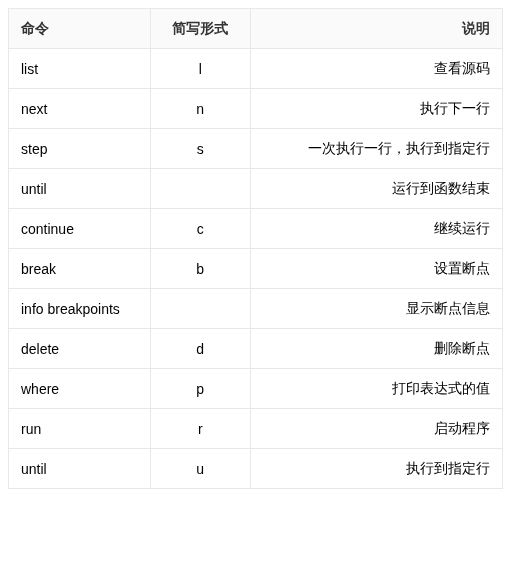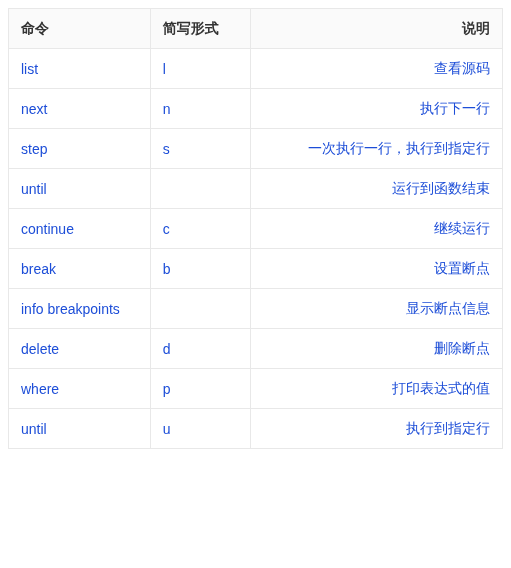--- a/index.html
+++ b/index.html
@@ -25,24 +25,24 @@
       text-align: left;
       vertical-align: middle;
       height: 40px;
     }
     th {
       background: #fafafa;
       font-weight: 600;
       color: #333;
     }
     th.col-shortform, td.col-shortform {
-      text-align: left;
+      text-align: center;
     }
     td {
-      color: #1d4ed8;
+      color: #000000;
     }
     .col-command {
       width: 142px;
     }
     .col-shortform {
       width: 100px;
     }
     .col-description {
       width: 253px;
       text-align: right;
@@ -99,19 +99,24 @@
       <td class="col-command">delete</td>
       <td class="col-shortform">d</td>
       <td class="col-description">删除断点</td>
     </tr>
     <tr>
       <td class="col-command">where</td>
       <td class="col-shortform">p</td>
       <td class="col-description">打印表达式的值</td>
     </tr>
     <tr>
+      <td class="col-command">run</td>
+      <td class="col-shortform">r</td>
+      <td class="col-description">启动程序</td>
+    </tr>
+    <tr>
       <td class="col-command">until</td>
       <td class="col-shortform">u</td>
       <td class="col-description">执行到指定行</td>
     </tr>
 
   </tbody>
 </table>
 
 </body></html>

